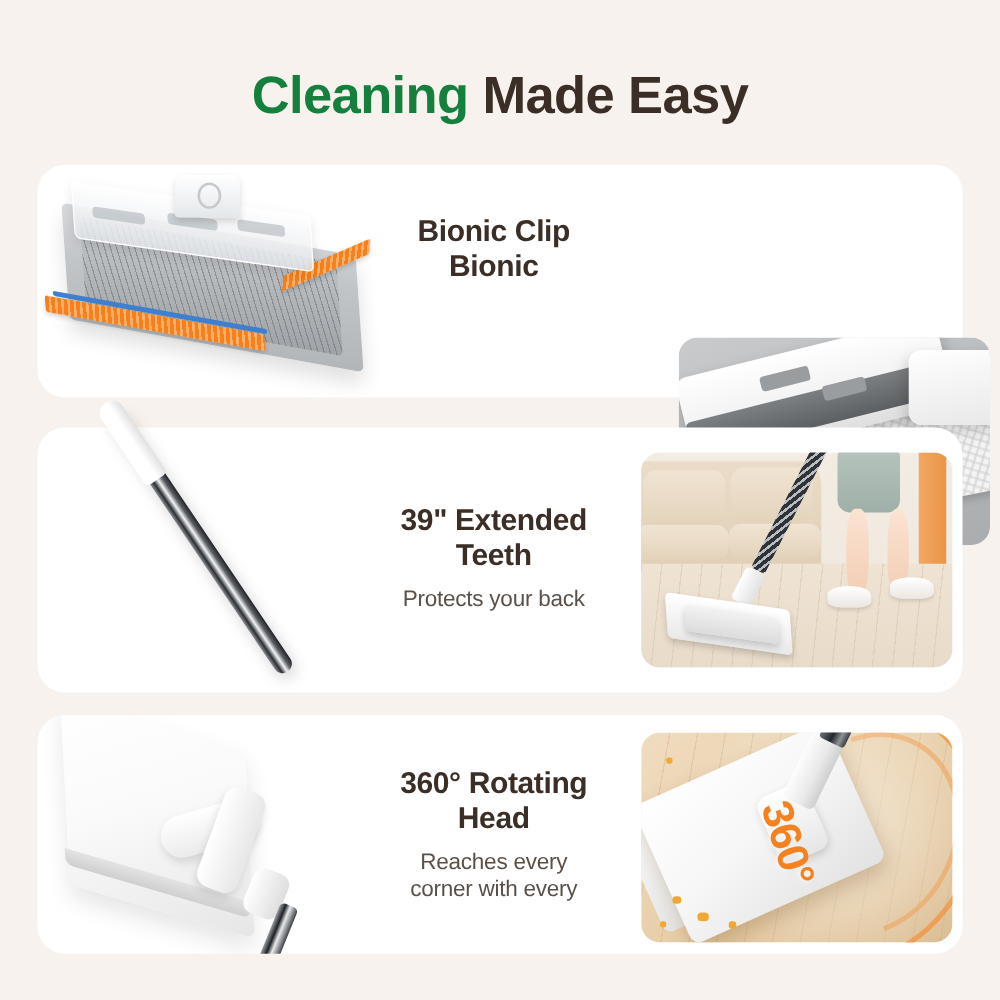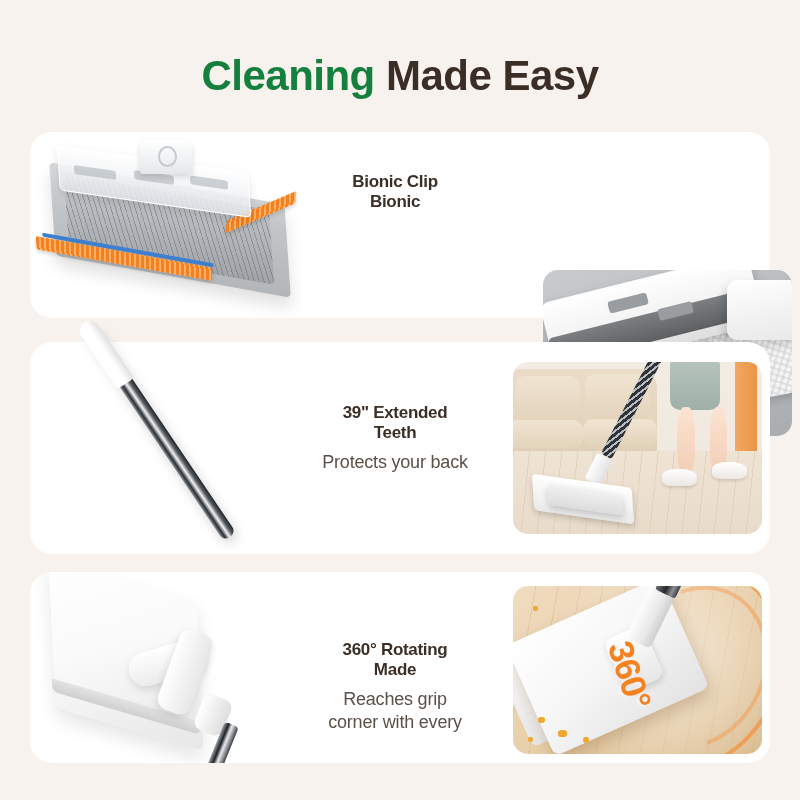--- a/index.html
+++ b/index.html
@@ -45,23 +45,23 @@
   }
 
   
   .textblock{
     position:absolute;
     width:230px;
     text-align:center;
   }
   #text-1{left:280px;top:172px;}
   #text-2{left:280px;top:403px;}
-  #text-3{left:280px;top:613px;margin-top:27px;}
+  #text-3{left:280px;top:613px;}
   .t-head{
-    font-size:17px;font-weight:bold;
+    font-size:24px;font-weight:bold;
     color:#3b2e26;
     line-height:1.16;
     letter-spacing:-0.3px;
   }
   .t-sub{
     margin-top:9px;
     font-size:18px;
     color:#5a5048;
     line-height:1.26;
     letter-spacing:-0.2px;
@@ -448,21 +448,21 @@
     <div class="ph3-crumb" style="left:18%;top:86%;width:9px;height:7px;"></div>
     <div class="ph3-crumb" style="left:28%;top:90%;width:6px;height:6px;"></div>
     <div class="ph3-crumb" style="left:6%;top:90%;width:5px;height:5px;"></div>
     <div class="ph3-crumb" style="left:8%;top:12%;width:5px;height:5px;"></div>
     <div class="badge-360">360°</div>
   </div>
 
   <div class="textblock" id="text-3">
     <div class="t-head">
       <span>360° Rotating</span><br>
-      <span>Made</span>
+      <span>Head</span>
     </div>
     <div class="t-sub">
-      <span>Reaches grip</span><br>
+      <span>Reaches every</span><br>
       <span>corner with every</span>
     </div>
   </div>
 
 </div>
 
 </body></html>

